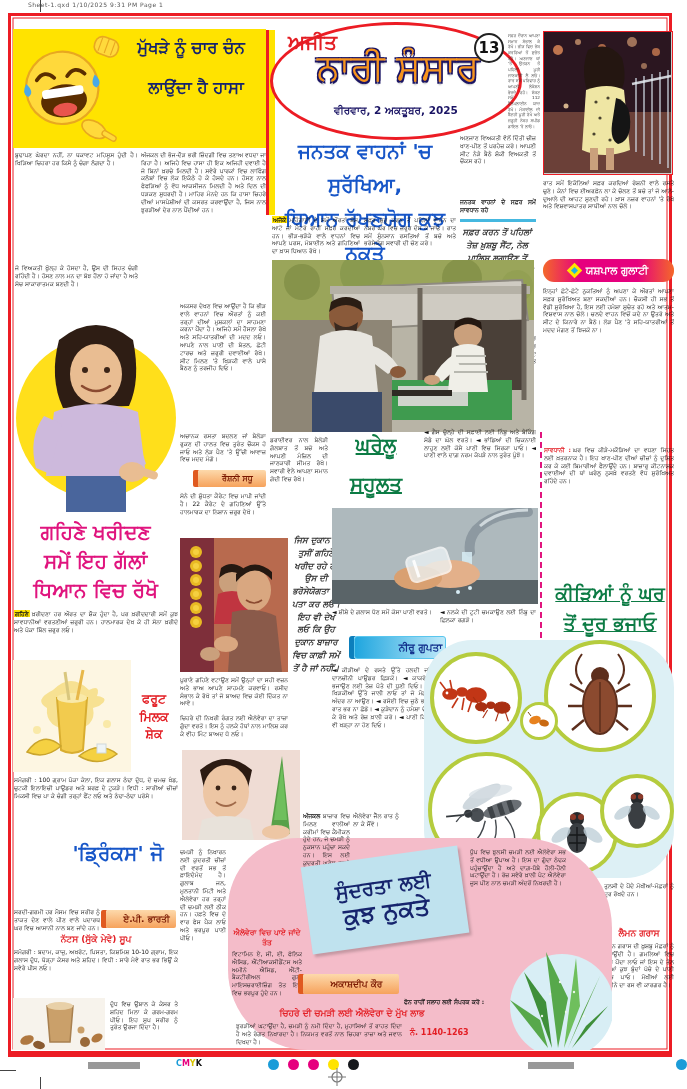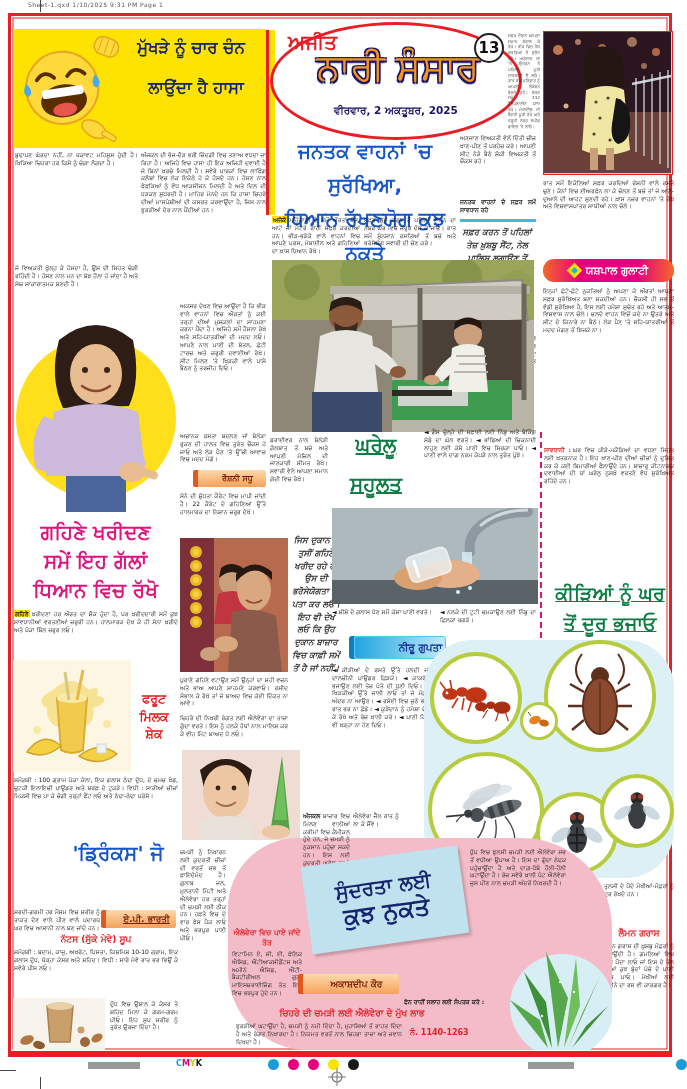--- a/index.html
+++ b/index.html
@@ -135,21 +135,21 @@
   <div class="abs hl-red" style="left:130px;top:690px;width:48px;font-size:12.5px;line-height:1.4;">
     <div>ਫਰੂਟ ਮਿਲਕ</div>
     <div>ਸ਼ੇਕ</div>
   </div>
   <div class="abs bt" style="left:14px;top:776px;width:164px;height:54px;overflow:hidden;">ਸਮੱਗਰੀ : 100 ਗ੍ਰਾਮ ਪੱਕਾ ਕੇਲਾ, ਇਕ ਗਲਾਸ ਠੰਢਾ ਦੁੱਧ, ਦੋ ਚਮਚ ਖੰਡ, ਚੁਟਕੀ ਇਲਾਇਚੀ ਪਾਊਡਰ ਅਤੇ ਬਰਫ਼ ਦੇ ਟੁਕੜੇ। ਵਿਧੀ : ਸਾਰੀਆਂ ਚੀਜ਼ਾਂ ਮਿਕਸੀ ਵਿਚ ਪਾ ਕੇ ਚੰਗੀ ਤਰ੍ਹਾਂ ਫੈਂਟ ਲਓ ਅਤੇ ਠੰਢਾ-ਠੰਢਾ ਪਰੋਸੋ।</div>
 
   <div class="abs hl-blue" style="left:14px;top:838px;width:164px;font-size:20px;line-height:1.55;padding-left:44px;">
     <div>'ਡ੍ਰਿੰਕਸ' ਜੋ</div>
   </div>
   <div class="abs bt" style="left:14px;top:908px;width:86px;height:32px;overflow:hidden;">ਸਰਦੀ-ਗਰਮੀ ਹਰ ਮੌਸਮ ਵਿਚ ਸਰੀਰ ਨੂੰ ਤਾਕਤ ਦੇਣ ਵਾਲੇ ਪੀਣ ਵਾਲੇ ਪਦਾਰਥ ਘਰ ਵਿਚ ਆਸਾਨੀ ਨਾਲ ਬਣ ਜਾਂਦੇ ਹਨ।</div>
-  <div class="abs authbox" style="left:106px;top:910px;width:70px;height:18px;text-decoration:underline;">ਏ.ਪੀ. ਭਾਰਤੀ</div>
+  <div class="abs authbox" style="left:106px;top:910px;width:70px;height:18px;">ਏ.ਪੀ. ਭਾਰਤੀ</div>
   <div class="abs hl-red" style="left:14px;top:934px;width:164px;font-size:9px;">ਨੱਟਸ (ਸੁੱਕੇ ਮੇਵੇ) ਸੂਪ</div>
   <div class="abs bt" style="left:14px;top:948px;width:164px;height:48px;overflow:hidden;">ਸਮੱਗਰੀ : ਬਦਾਮ, ਕਾਜੂ, ਅਖਰੋਟ, ਪਿਸਤਾ, ਕਿਸ਼ਮਿਸ਼ 10-10 ਗ੍ਰਾਮ, ਇਕ ਗਲਾਸ ਦੁੱਧ, ਥੋੜ੍ਹਾ ਕੇਸਰ ਅਤੇ ਸ਼ਹਿਦ। ਵਿਧੀ : ਸਾਰੇ ਮੇਵੇ ਰਾਤ ਭਰ ਭਿਉਂ ਕੇ ਸਵੇਰੇ ਪੀਸ ਲਓ।</div>
   <div class="abs ph" style="left:13px;top:998px;width:92px;height:52px;background:#f7f3ec;">
     <svg width="92" height="52" viewBox="0 0 92 52">
       <path d="M34 8 h26 l-3 36 h-20z" fill="#caa06a" stroke="#a8causes" stroke-width="0"></path>
       <path d="M34 8 h26 l-3 36 h-20z" fill="#caa06a" stroke="#a88050" stroke-width="1.5"></path>
       <ellipse cx="47" cy="8" rx="13" ry="4" fill="#e8d0a8"></ellipse>
       <ellipse cx="14" cy="42" rx="7" ry="4.5" fill="#b07840" transform="rotate(-20 14 42)"></ellipse>
       <ellipse cx="26" cy="47" rx="6" ry="4" fill="#8a5a30" transform="rotate(15 26 47)"></ellipse>
       <circle cx="72" cy="44" r="5" fill="#9a6a3a"></circle>

